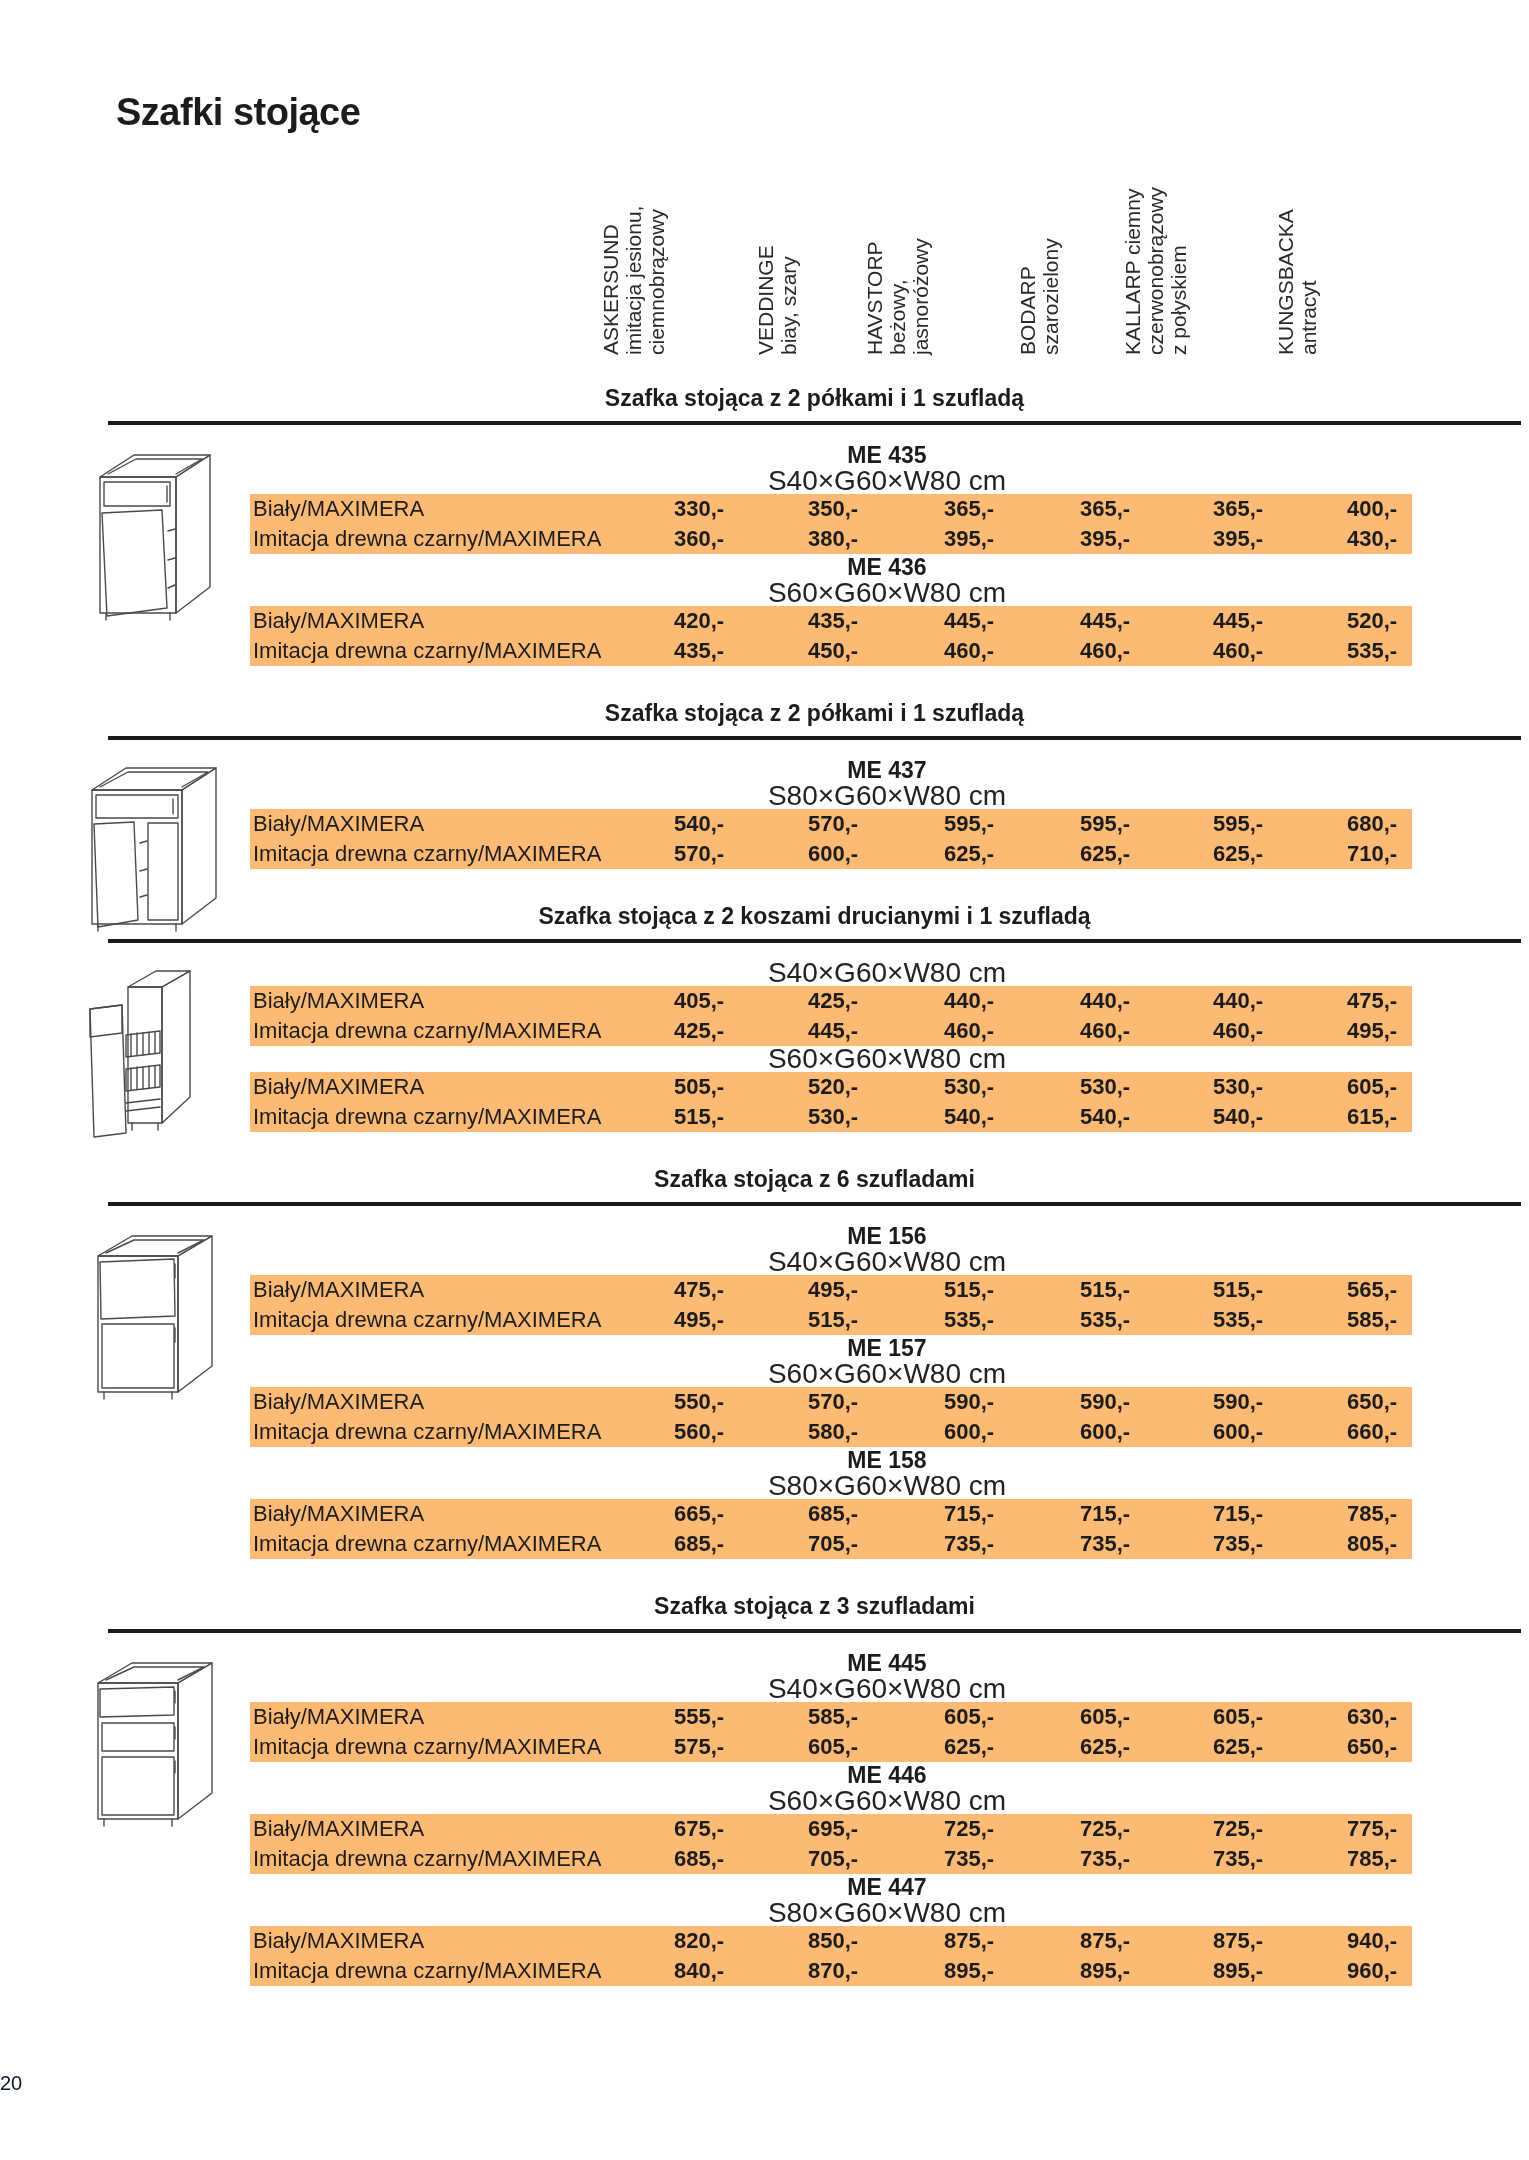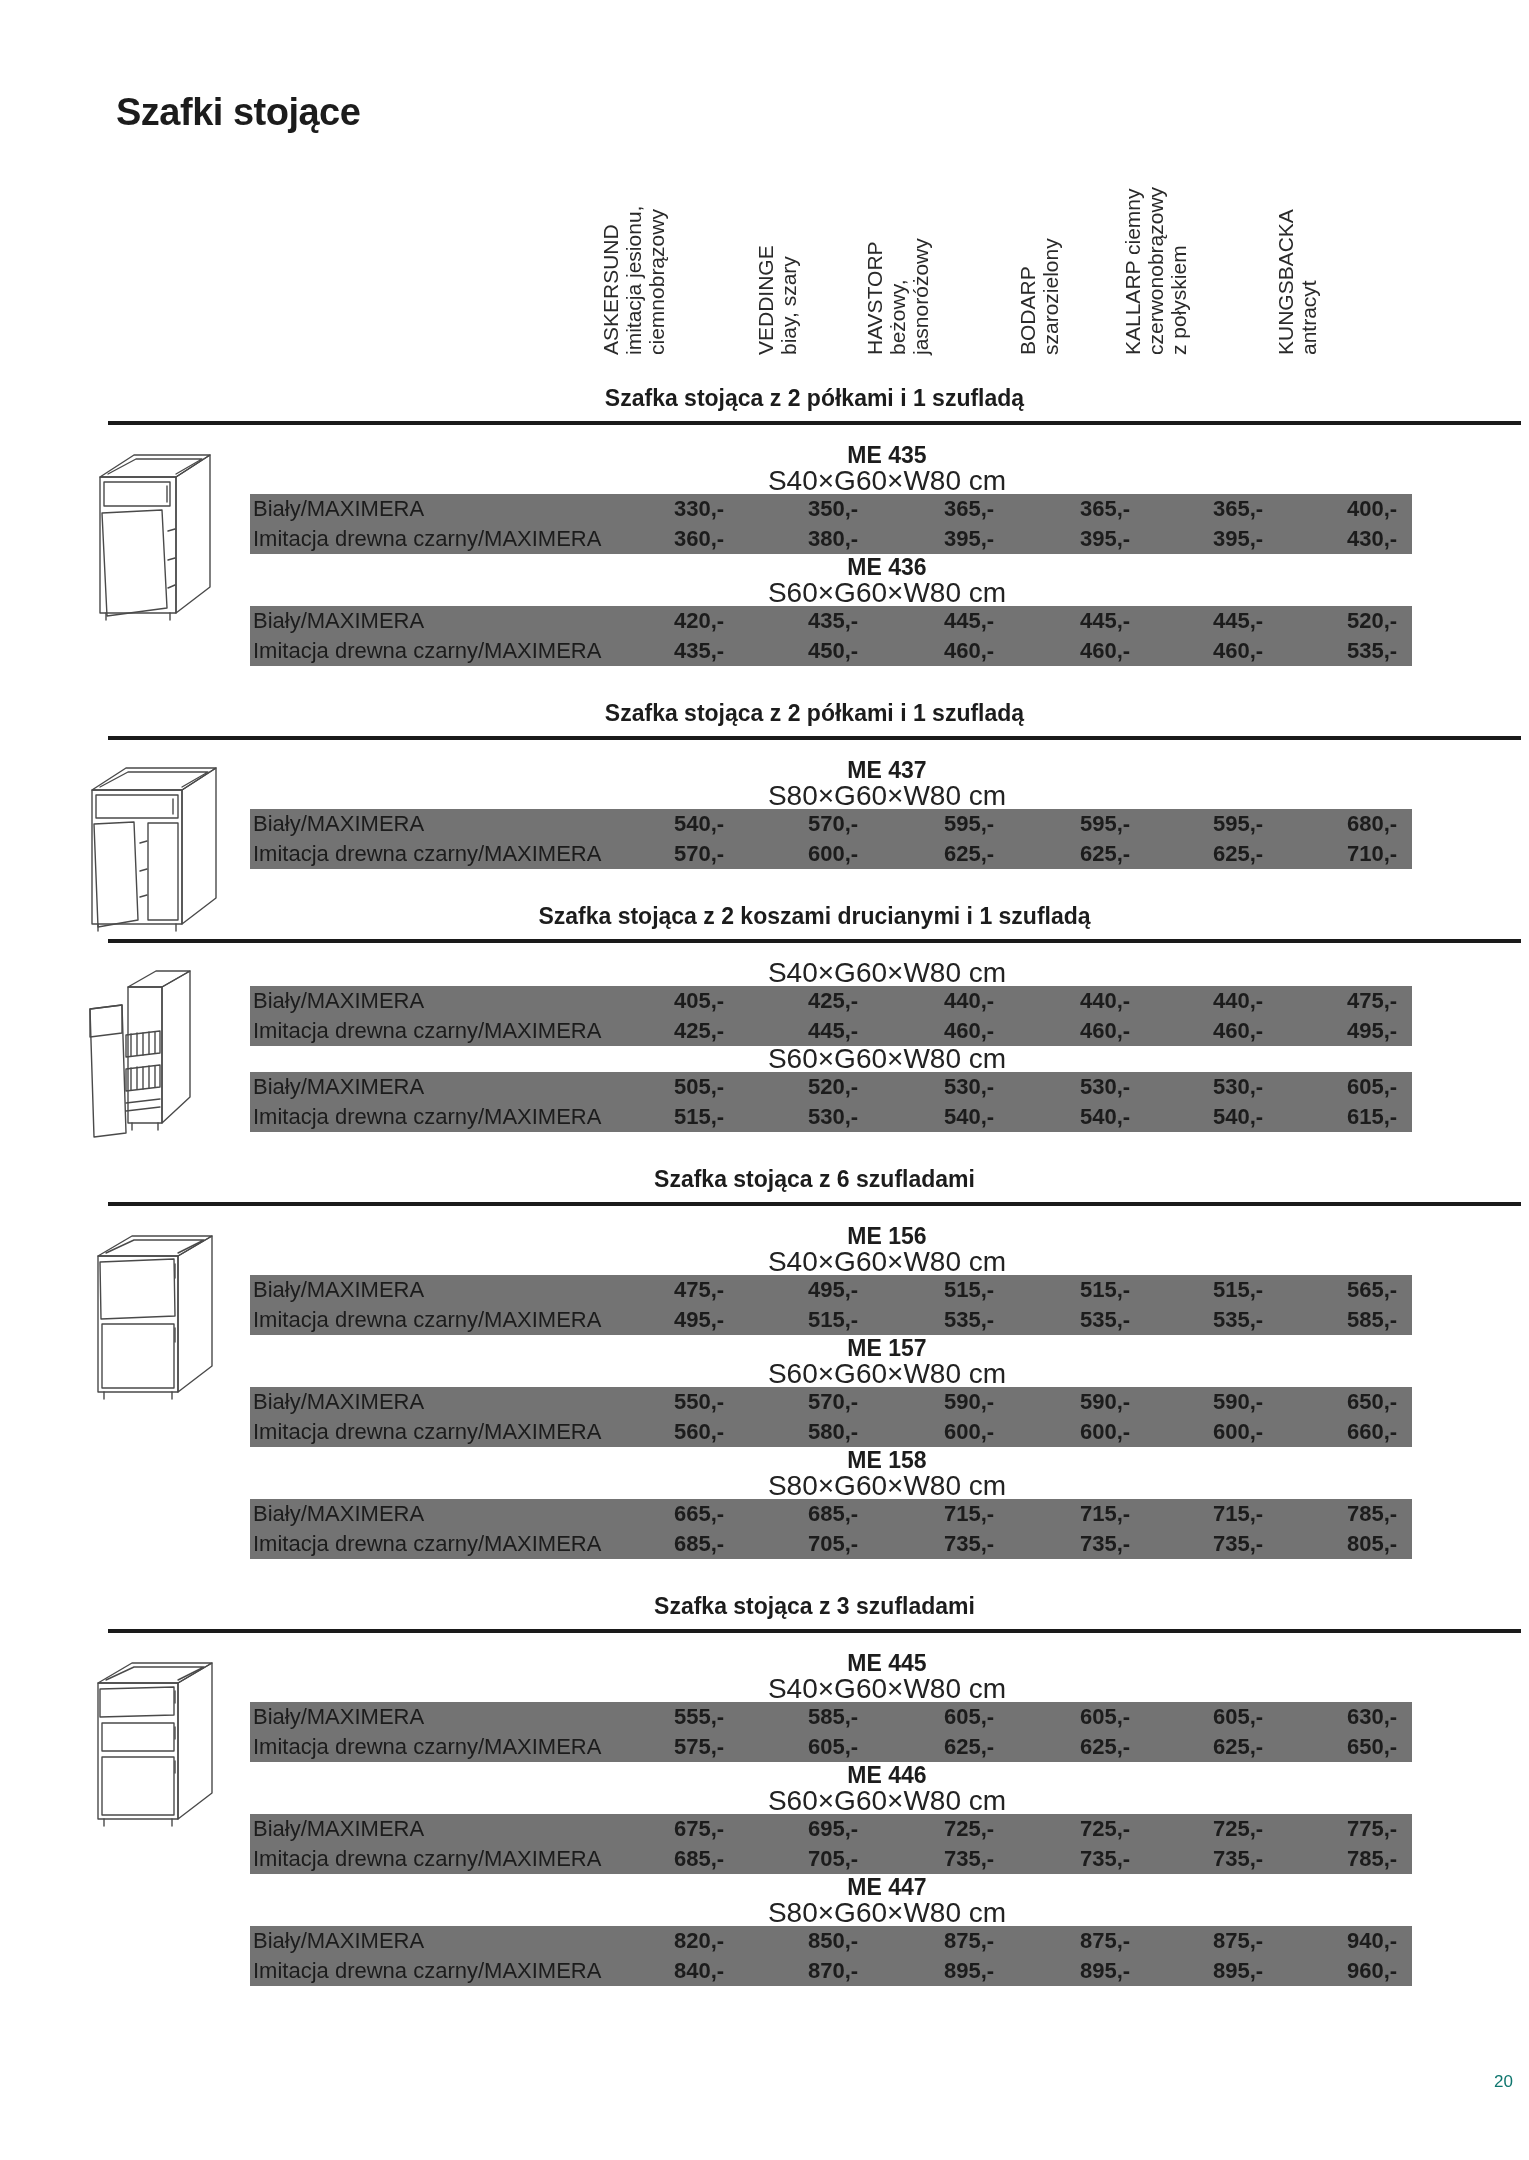--- a/index.html
+++ b/index.html
@@ -13,26 +13,26 @@
   .sec{margin-top:33px;position:relative;text-align:center;}
   .sec.first{margin-top:29px;}
   .sec-title{font-size:23px;font-weight:700;margin:0 0 9px 0;line-height:28px;}
   .rule{height:4px;background:#1a1a1a;width:1413px;}
   .sec-body{position:relative;}
   .ill{position:absolute;left:-30px;top:4px;width:165px;height:205px;}
   .ill svg{display:block;}
   .models{margin-left:145px;padding-top:17px;}
   .code{font-size:23px;font-weight:700;line-height:26px;height:26px;}
   .dim{font-size:28px;line-height:26px;height:26px;color:#222;}
-  .price-block{width:1162px;margin-left:-3px;background:#737373;}
+  .price-block{width:1162px;margin-left:-3px;background:#fdba74;}
   .price-row{position:relative;height:30px;line-height:30px;font-size:22px;}
   .row-label{position:absolute;left:3px;top:0;}
   .price{position:absolute;top:0;font-weight:700;font-size:22px;}
   .c0{left:424px;} .c1{left:558px;} .c2{left:694px;} .c3{left:830px;} .c4{left:963px;} .c5{left:1097px;}
-  .pagenum{position:absolute;top:2072px;left:0;width:1513px;text-align:right;font-size:17px;color:#0f766e;}
+  .pagenum{position:absolute;top:2072px;left:0;width:1513px;text-align:left;font-size:20px;color:#0f172a;}
   .lineart{stroke:#4a4a4a;stroke-width:1.4;fill:none;stroke-linejoin:round;stroke-linecap:round;}
 </style>
 </head>
 <body>
 
 <div class="page">
   <div class="wrap">
     <h1 class="title">Szafki stojące</h1>
     <div class="col-heads" id="colheads">
         <div class="col-head" style="left: 560px;">ASKERSUND

